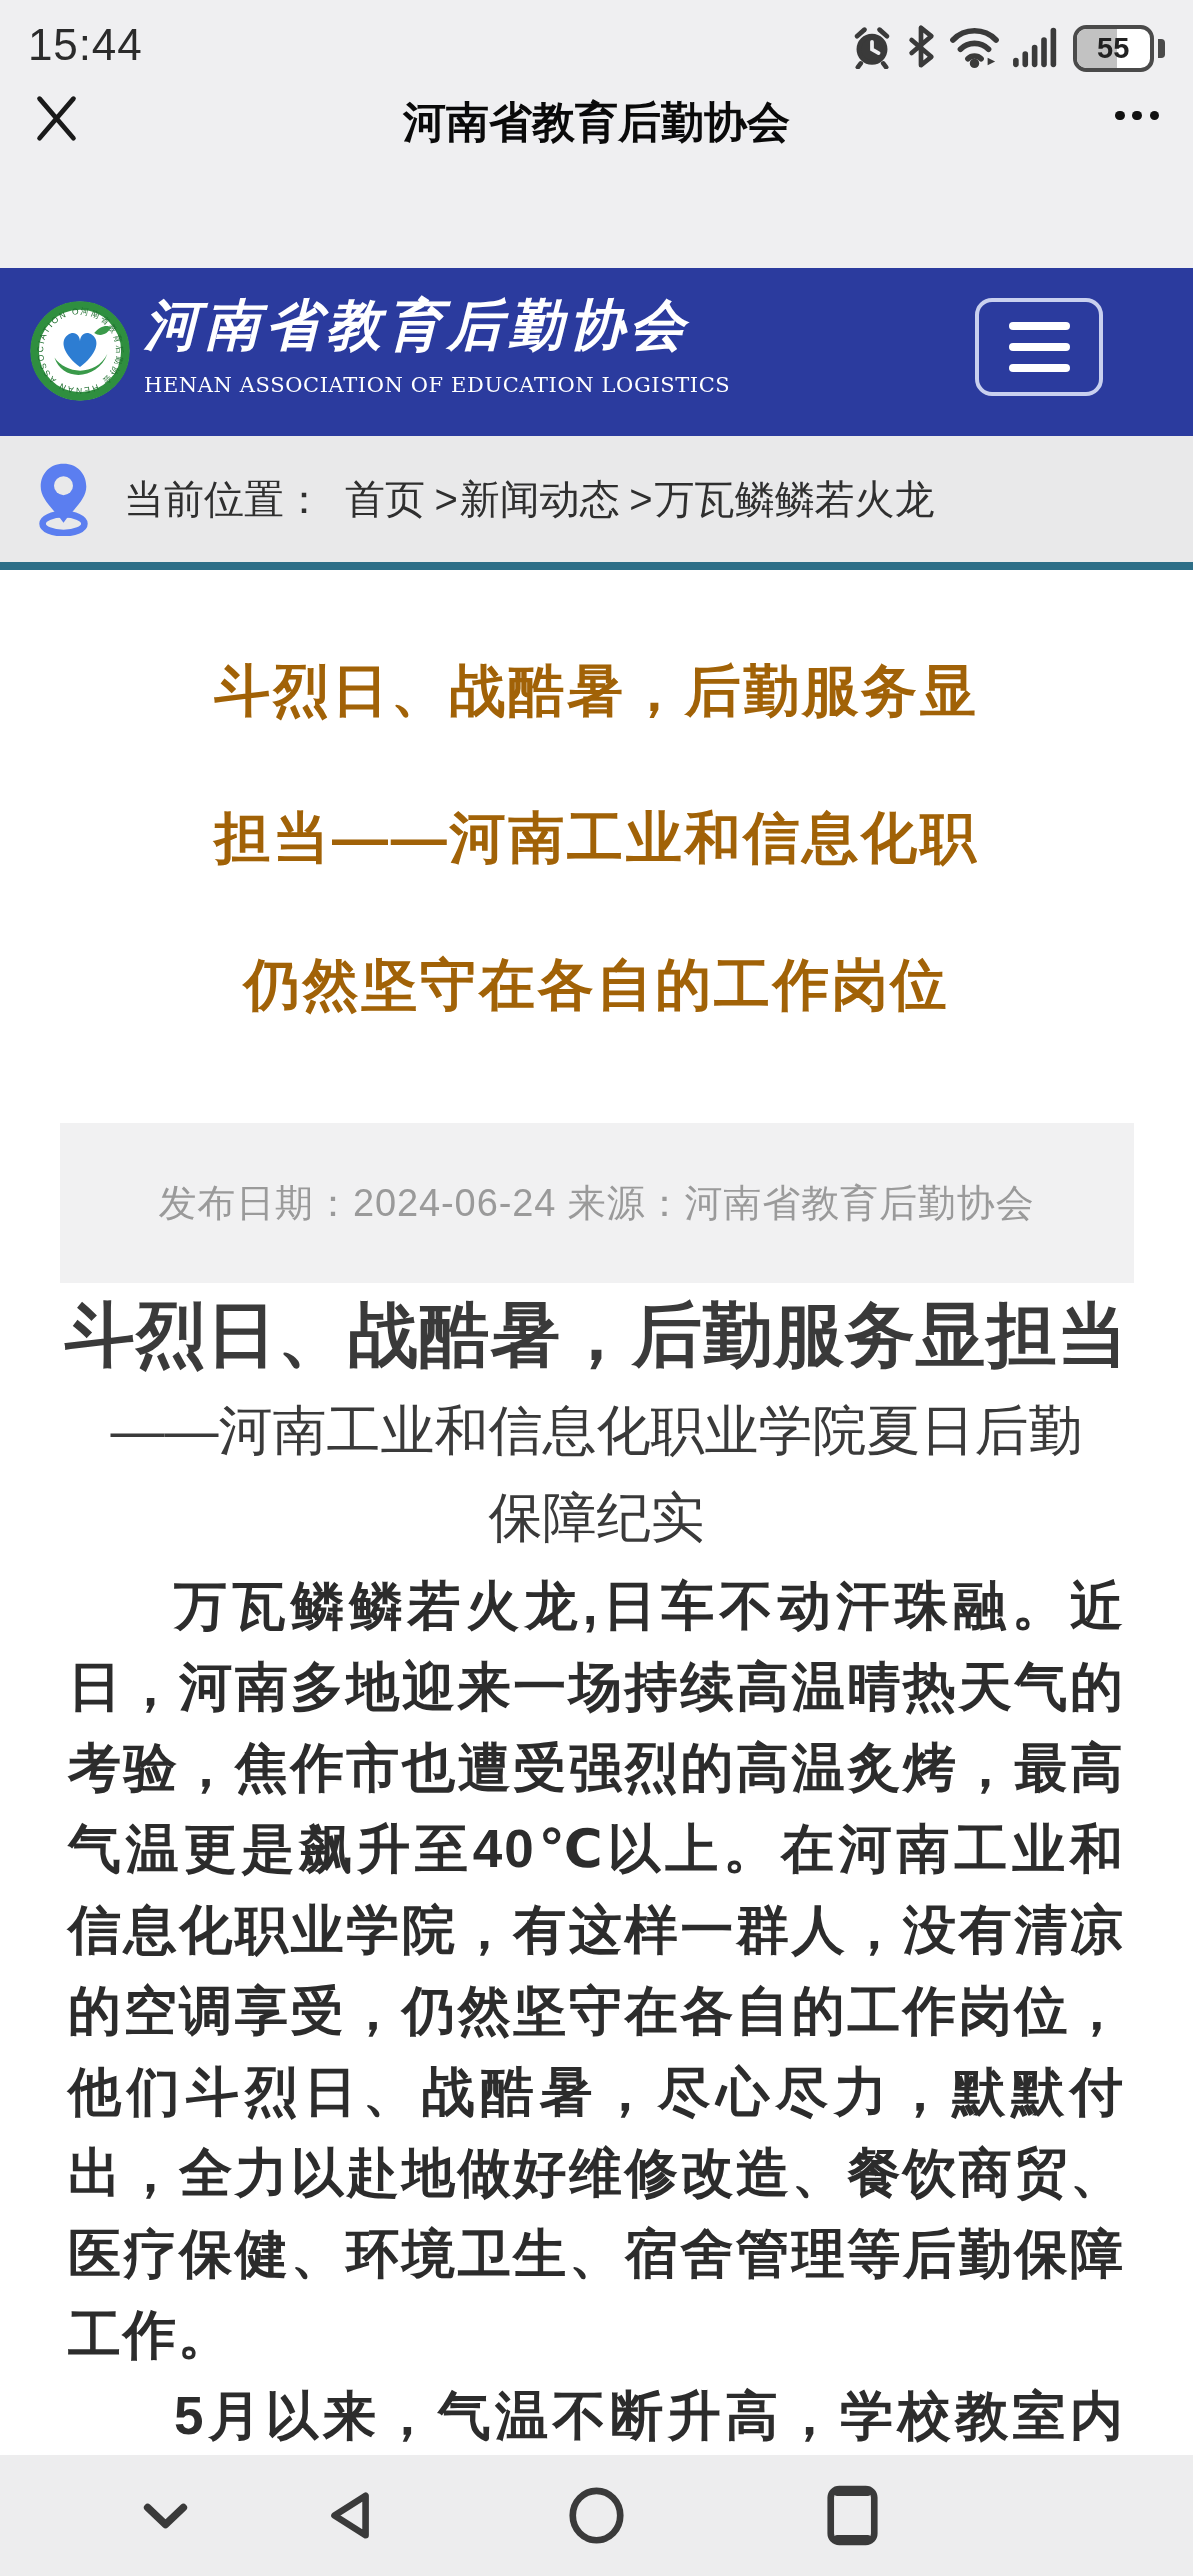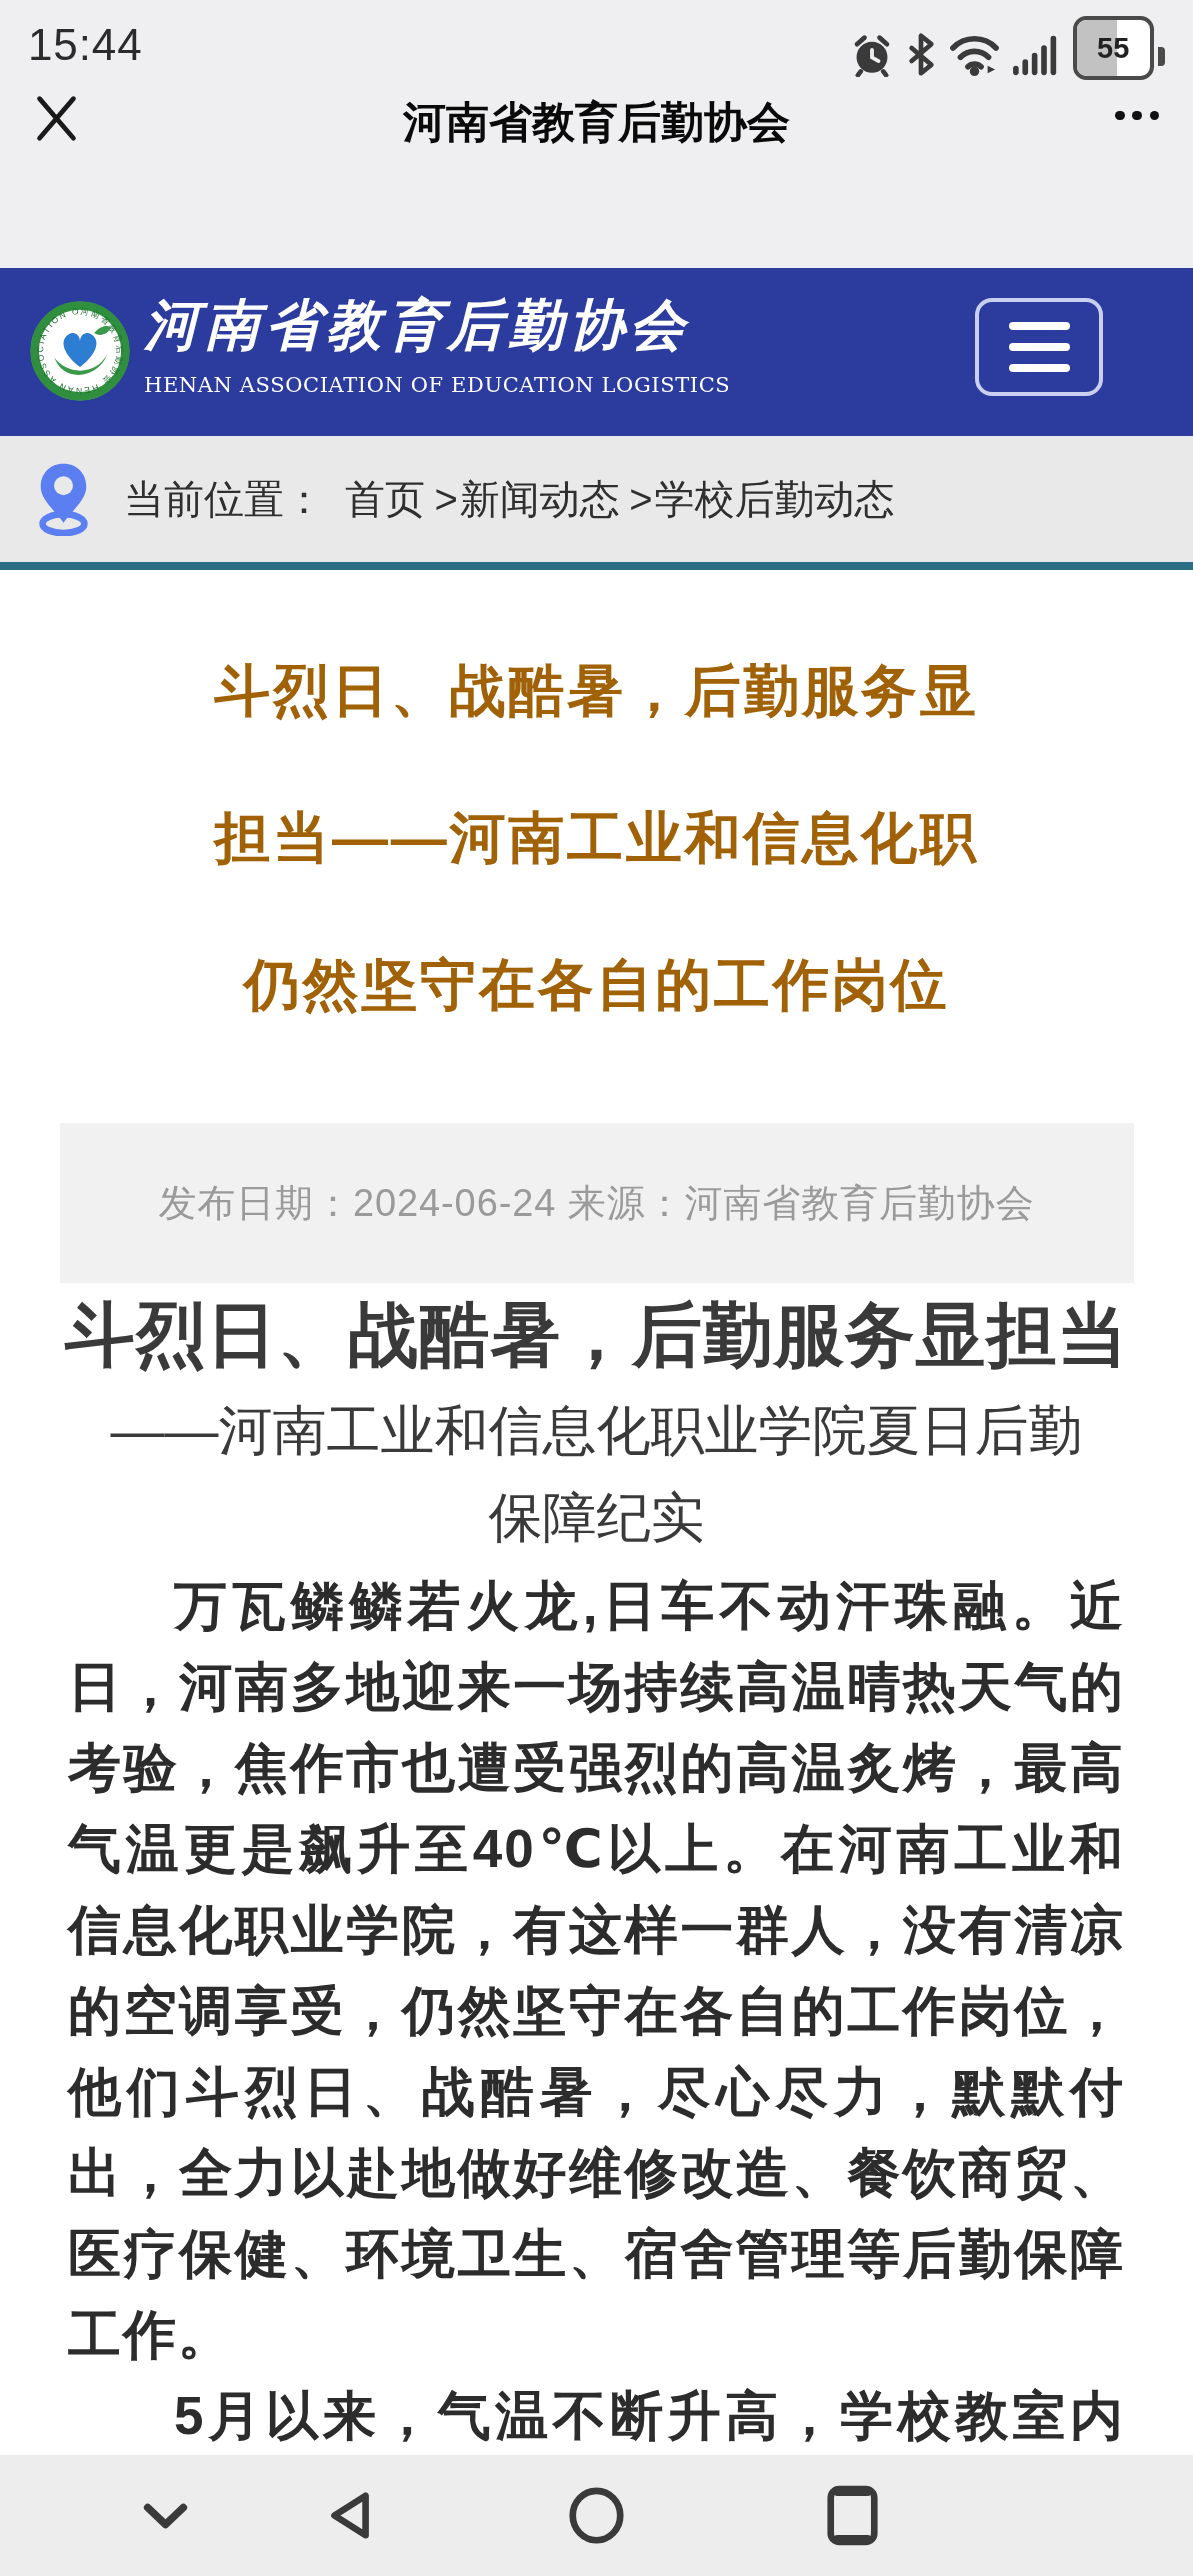--- a/index.html
+++ b/index.html
@@ -7,21 +7,21 @@
     width:1193px;height:2576px;position:relative;overflow:hidden;
     background:#ffffff;
     font-family:"Liberation Sans","DejaVu Sans",sans-serif;
     -webkit-font-smoothing:antialiased;
   }
   
   .top-chrome{position:absolute;top:0;left:0;width:1193px;height:268px;background:#efeff1;}
   .status-row{position:relative;height:83px;display:flex;align-items:center;padding:12px 28px;box-sizing:border-box;}
   .time{font-size:44px;color:#2b2b2b;font-weight:500;letter-spacing:0.9px;margin-top:7.6px;}
   .status-icons{margin-left:auto;display:flex;align-items:flex-end;gap:12.3px;margin-top:13.3px;}
-  .battery{position:relative;width:81px;height:64px;border:4.7px solid #4a4a4a;border-radius:13.3px;box-sizing:border-box;background:#fff;overflow:hidden;}
+  .battery{position:relative;width:81px;height:47px;border:4.7px solid #4a4a4a;border-radius:13.3px;box-sizing:border-box;background:#fff;overflow:hidden;}
   .battery .fill{position:absolute;left:0;top:0;bottom:0;width:55%;background:#c2c2c2;}
   .battery .num{position:absolute;inset:0;display:flex;align-items:center;justify-content:center;font-size:29px;font-weight:600;color:#222;}
   .battery-nub{width:6.6px;height:19px;background:#4a4a4a;border-radius:0 3.8px 3.8px 0;margin-bottom:14px;margin-left:-7.6px;}
   
   .wx-row{position:relative;height:76px;}
   .wx-close{position:absolute;left:32px;top:5.7px;}
   .wx-title{position:absolute;left:0;right:0;top:11.4px;text-align:center;font-size:43px;font-weight:700;color:#0a0a0a;}
   .wx-more{position:absolute;right:34px;top:3.8px;display:flex;gap:7.6px;align-items:center;height:57px;}
   .wx-more i{width:9.5px;height:9.5px;border-radius:50%;background:#111;}
   
@@ -160,21 +160,21 @@
       <path d="M32 4 C17 4 8 15 8 28 C8 42 22 52 32 66 C42 52 56 42 56 28 C56 15 47 4 32 4 Z" fill="#5b7ef0"></path>
       <circle cx="32" cy="27" r="10" fill="#e9e9ea"></circle>
     </svg>
   </span>
   <div class="crumb-text">
     <span class="crumb-label">当前位置：</span>
     <span>首页</span>
     <span class="crumb-sep">&gt;</span>
     <span>新闻动态</span>
     <span class="crumb-sep">&gt;</span>
-    <span>学校后勤动态</span>
+    <span>万瓦鳞鳞若火龙</span>
   </div>
 </div>
 
 <div class="content">
   <div class="article-title">
     <div>斗烈日、战酷暑，后勤服务显</div>
     <div>担当——河南工业和信息化职</div>
     <div>仍然坚守在各自的工作岗位</div>
   </div>
 

